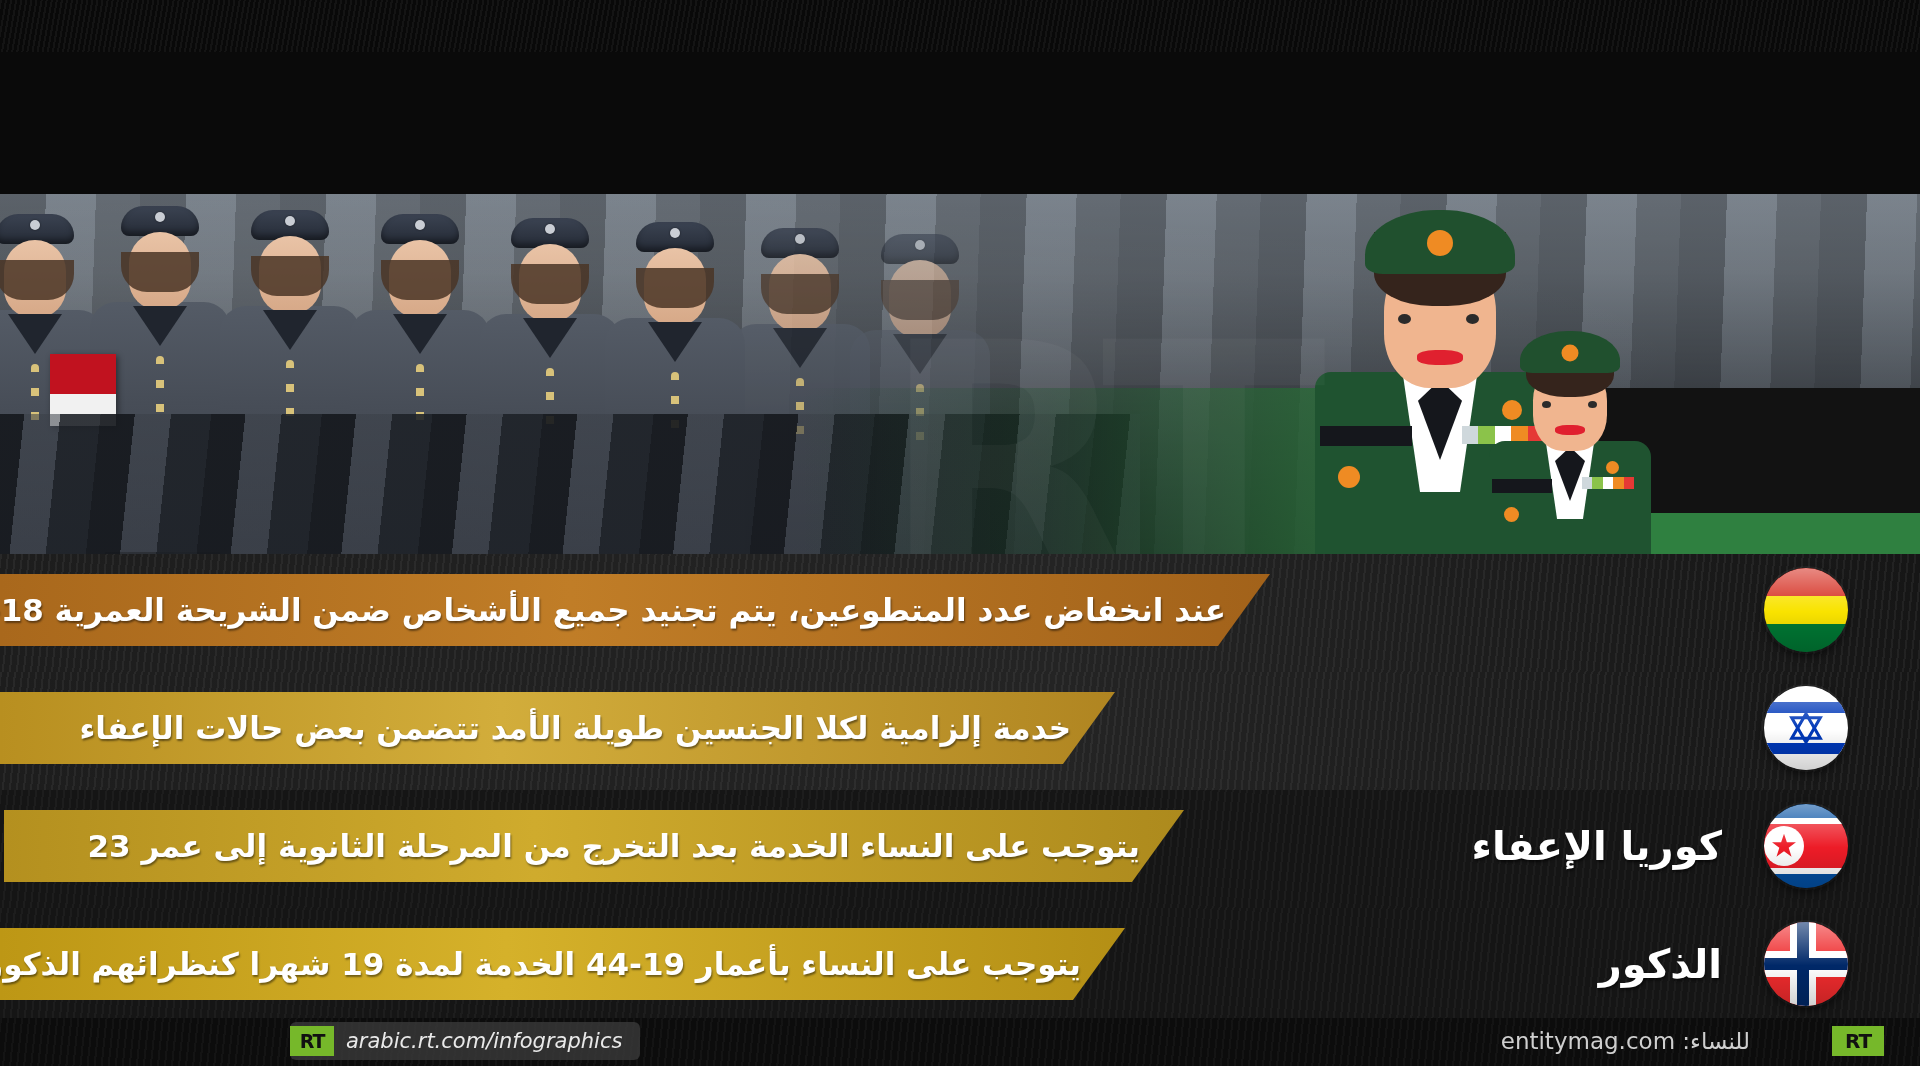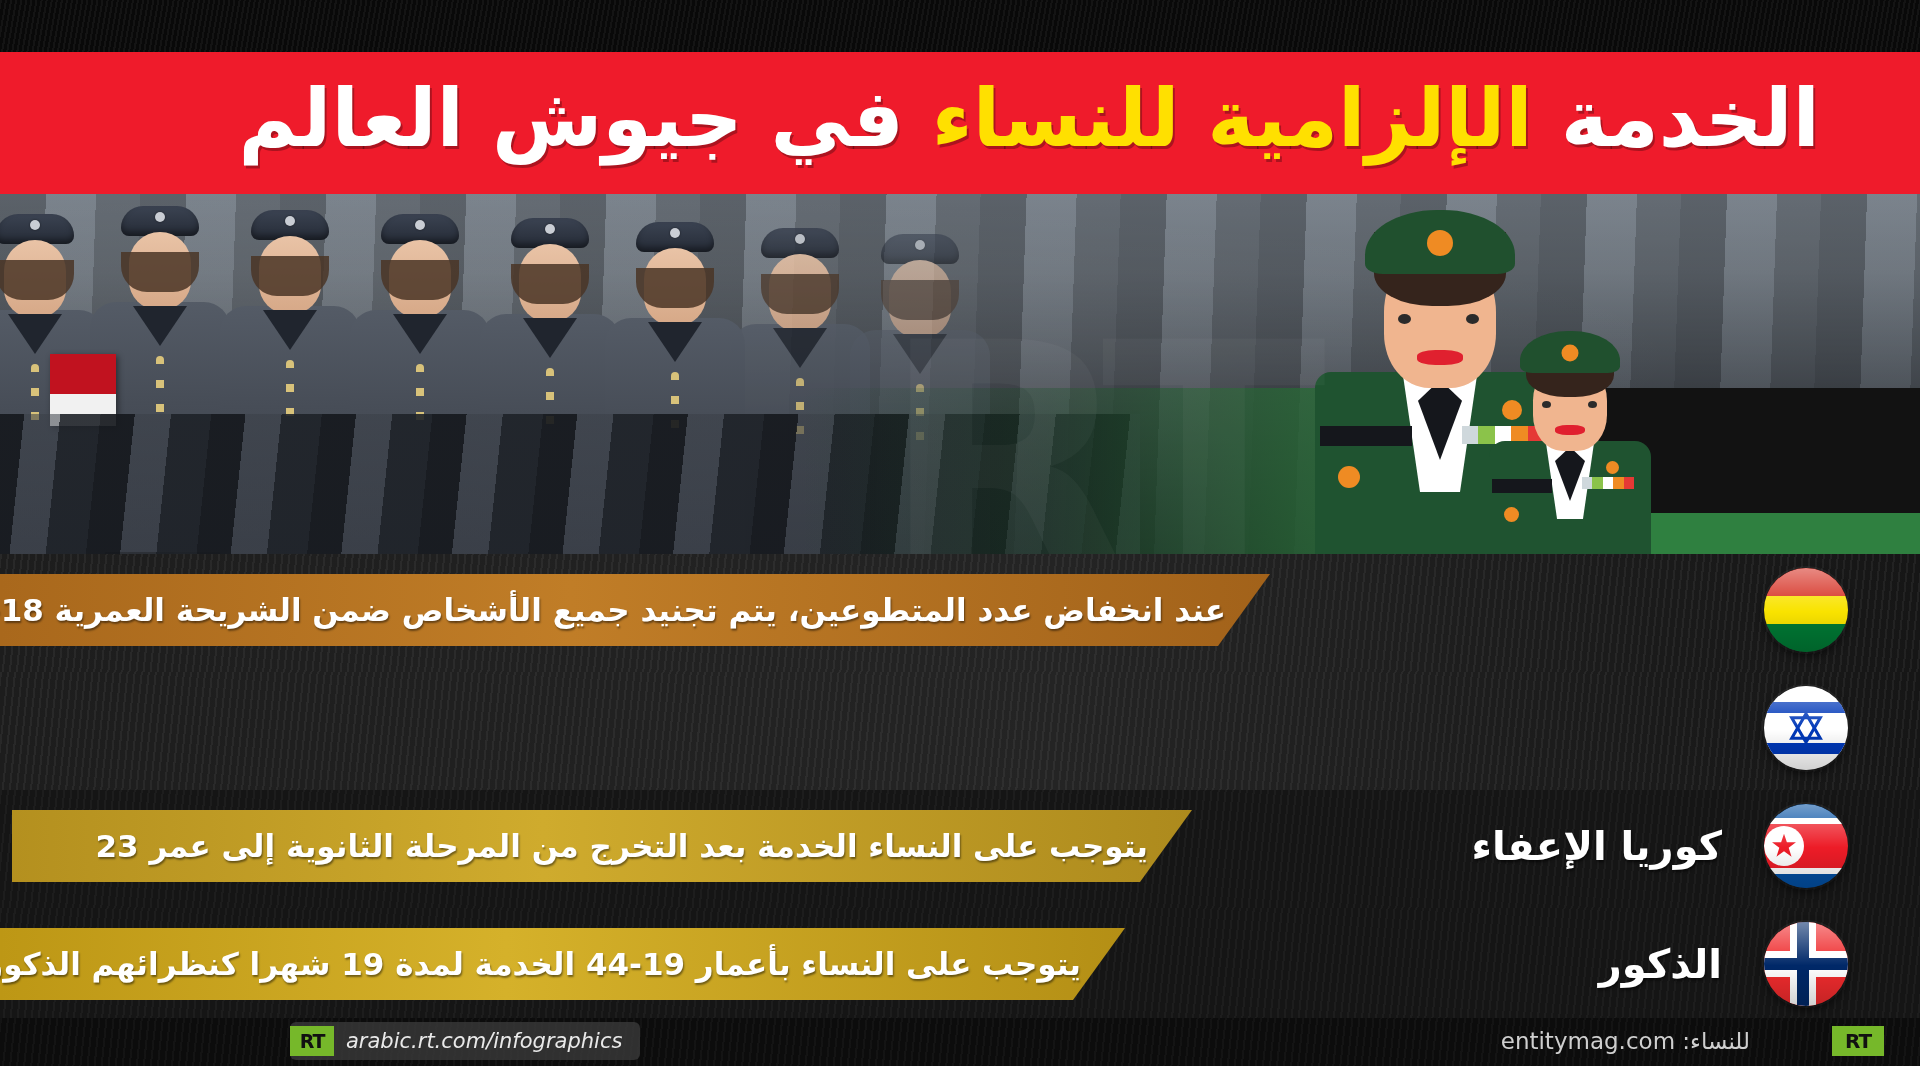--- a/index.html
+++ b/index.html
@@ -275,23 +275,20 @@
     font-weight:bold; font-size:20px; color:#111; letter-spacing:-1px;
   }
 </style>
 </head>
 <body>
 
 <div id="infographic">
 
   <div class="top-strip"></div>
 
-  <div class="title-band">
-    <div class="title-text"><span class="t-white">الخدمة</span>&nbsp;<span class="t-yellow">الإلزامية للنساء</span>&nbsp;<span class="t-white">في جيوش العالم</span></div>
-  </div>
 
   <div class="hero">
     <div class="hero-photo"></div>
     <div class="figures">
       <div class="fig" style="left:-30px;width:150px;height:340px;">
         <div class="body"></div>
           <div class="cap"></div>
           <div class="face"></div>
           <div class="hair"></div>
           <div class="collar"></div>
@@ -406,34 +403,37 @@
       <div class="banner" style="left:0; width:1270px; background:linear-gradient(90deg,#a9681c,#c07d27 45%,#a2621a);">
         <div class="btxt">عند انخفاض عدد المتطوعين، يتم تجنيد جميع الأشخاص ضمن الشريحة العمرية 18-49</div>
       </div>
       <div class="flag fl-bolivia">
         <div class="glass"></div>
       </div>
     </div>
 
     <div class="row">
       <div class="rowbg"></div>
+      <div class="banner" style="left:0; width:1115px; background:linear-gradient(90deg,#b88f20,#d2ad3b 45%,#b08521);">
+        <div class="btxt">خدمة إلزامية لكلا الجنسين طويلة الأمد تتضمن بعض حالات الإعفاء</div>
+      </div>
       <div class="flag fl-israel">
         <div class="stripe t"></div>
         <div class="stripe b"></div>
         <svg class="star" viewBox="0 0 100 100">
           <polygon points="50,8 92,80 8,80" fill="none" stroke="#0038b8" stroke-width="9"></polygon>
           <polygon points="50,92 8,20 92,20" fill="none" stroke="#0038b8" stroke-width="9"></polygon>
         </svg>
         <div class="glass"></div>
       </div>
     </div>
 
     <div class="row">
       <div class="rowbg"></div>
-      <div class="banner" style="left:12px; width:1180px; background:linear-gradient(90deg,#b4901f,#cfab2d 45%,#ad8a1d);">
+      <div class="banner" style="left:4px; width:1180px; background:linear-gradient(90deg,#b4901f,#cfab2d 45%,#ad8a1d);">
         <div class="btxt">يتوجب على النساء الخدمة بعد التخرج من المرحلة الثانوية  إلى عمر 23</div>
       </div>
       <div class="country">
         <div class="country-name">كوريا الإعفاء</div>
       </div>
       <div class="flag fl-nk">
         <div class="disc"></div>
         <svg class="star" viewBox="0 0 100 100">
           <polygon fill="#ed1c27" points="50,3 61,36 96,36 68,57 79,91 50,70 21,91 32,57 4,36 39,36"></polygon>
         </svg>

